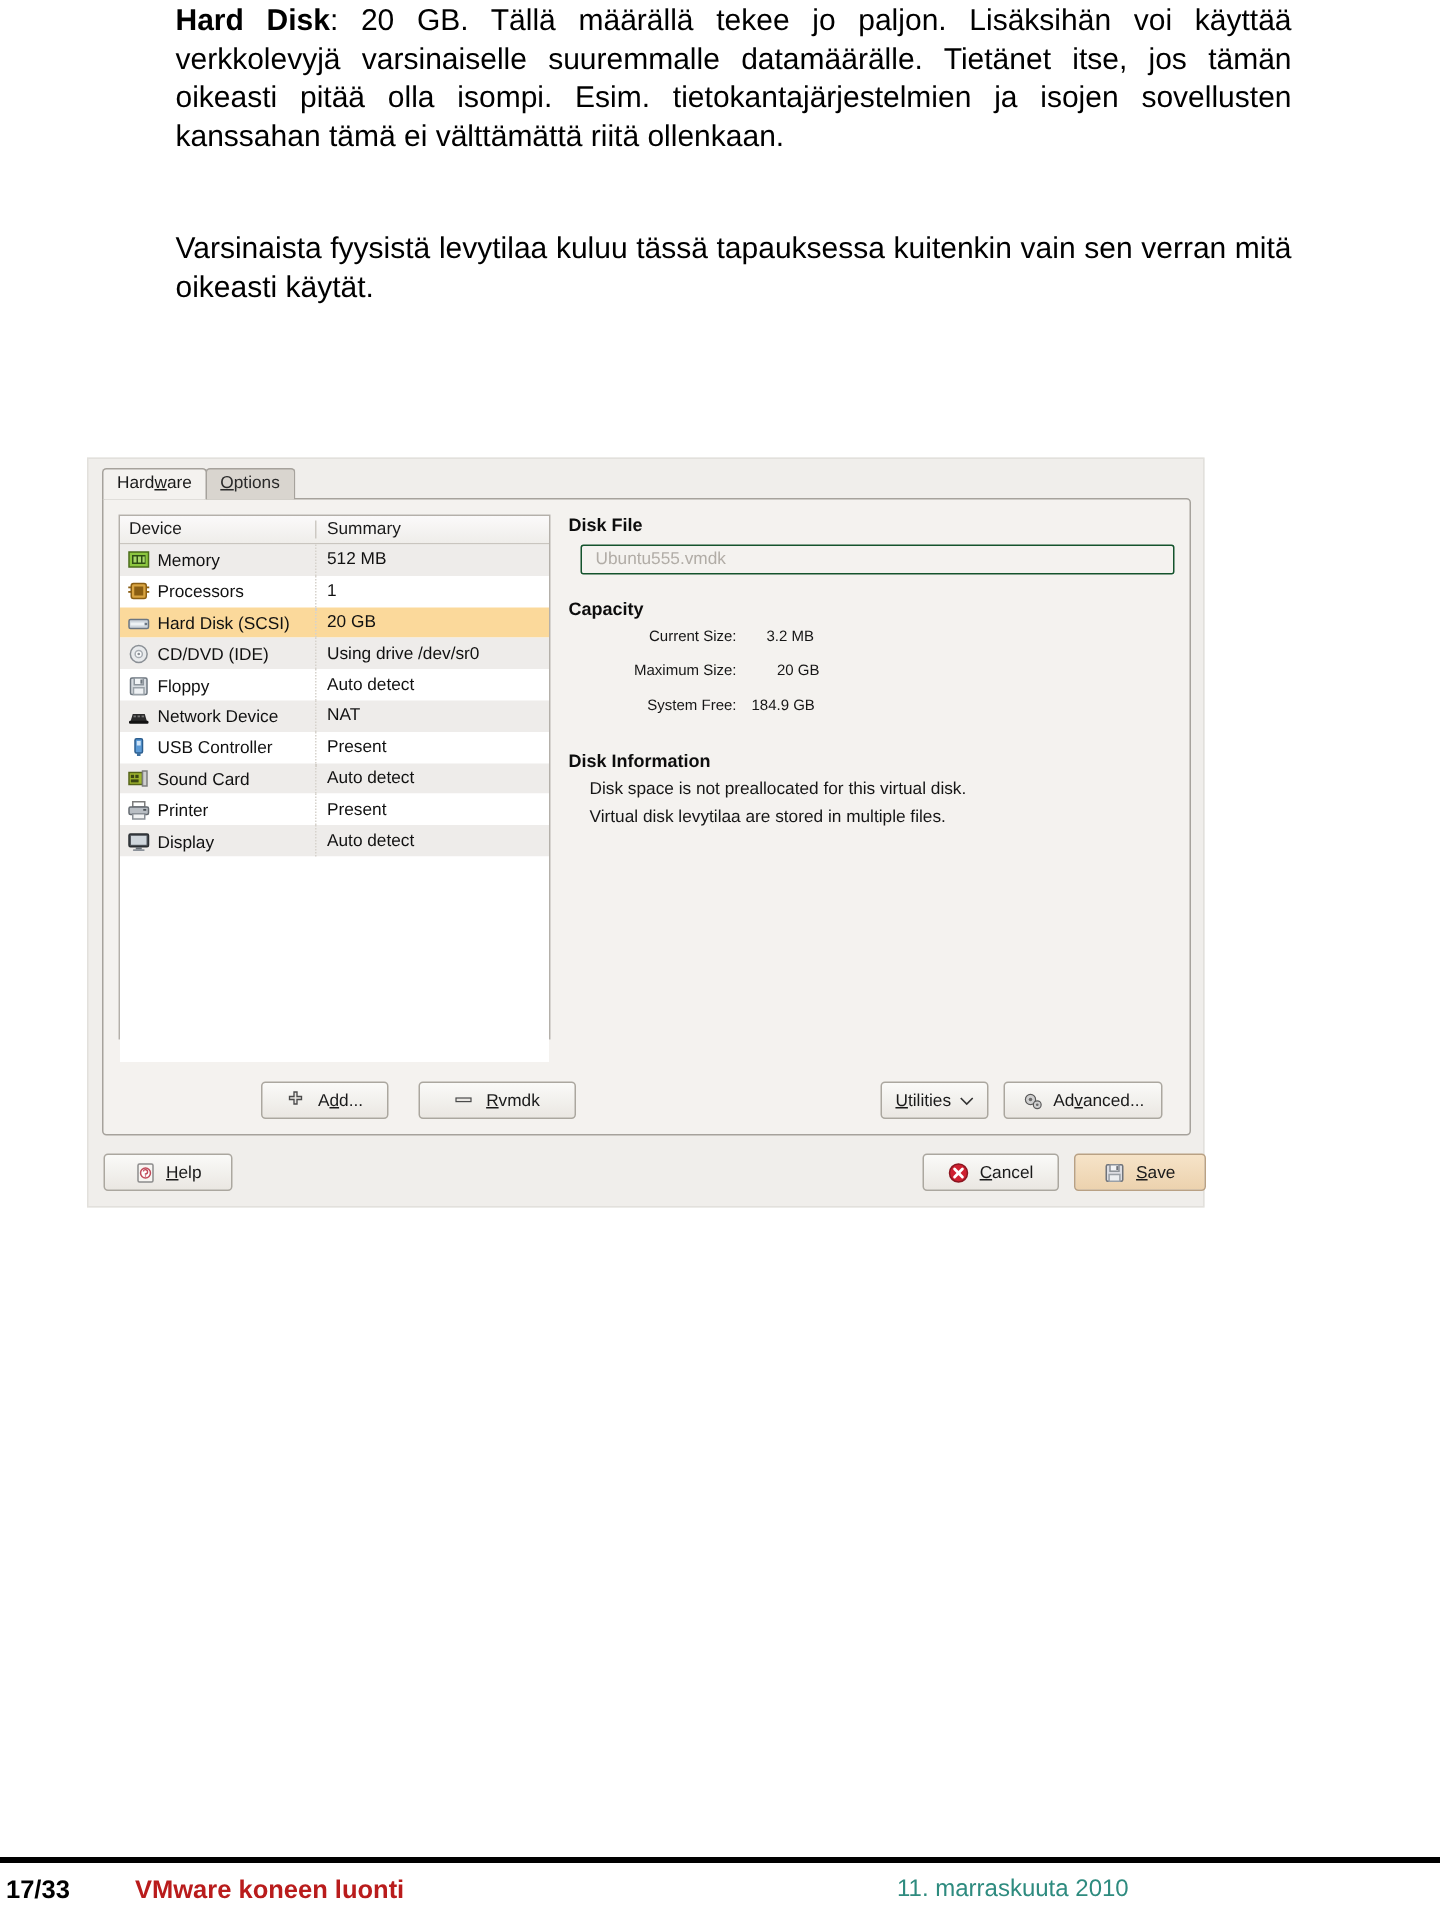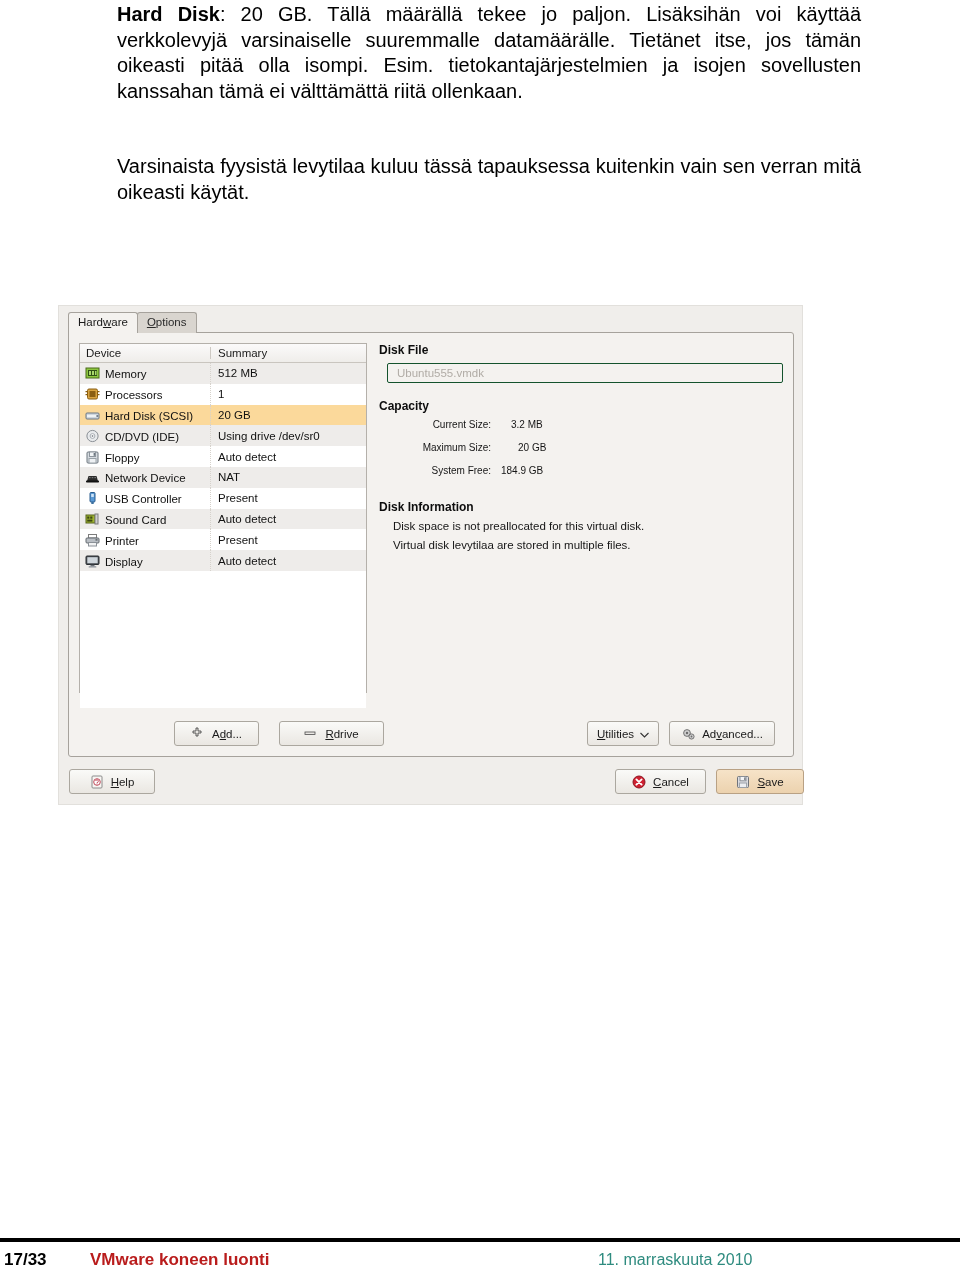--- a/index.html
+++ b/index.html
@@ -392,21 +392,21 @@
               </svg>
             </span>
           <span><span>A</span><u>d</u><span>d...</span></span>
         </div>
         <div class="btn" style="left:200px; width:105px;">
           <span class="ic">
               <svg width="12" height="12" viewBox="0 0 12 12">
                 <rect x="1" y="5" width="10" height="2.4" fill="#e9e7e3" stroke="#4b4b4b" stroke-width="0.8"></rect>
               </svg>
             </span>
-          <span><span></span><u>R</u><span>drive</span></span>
+          <span><span></span><u>R</u><span>vmdk</span></span>
         </div>
         <div class="btn" style="left:508px; width:72px;">
           <span><span></span><u>U</u><span>tilities</span></span>
           <span><svg width="9" height="6" viewBox="0 0 9 6">
                 <path d="M0.5 1 L4.5 5 L8.5 1" fill="none" stroke="#333" stroke-width="1.1"></path>
               </svg></span>
         </div>
         <div class="btn" style="left:590px; width:106px;">
           <span class="ic">
               <svg width="15" height="14" viewBox="0 0 15 14">

